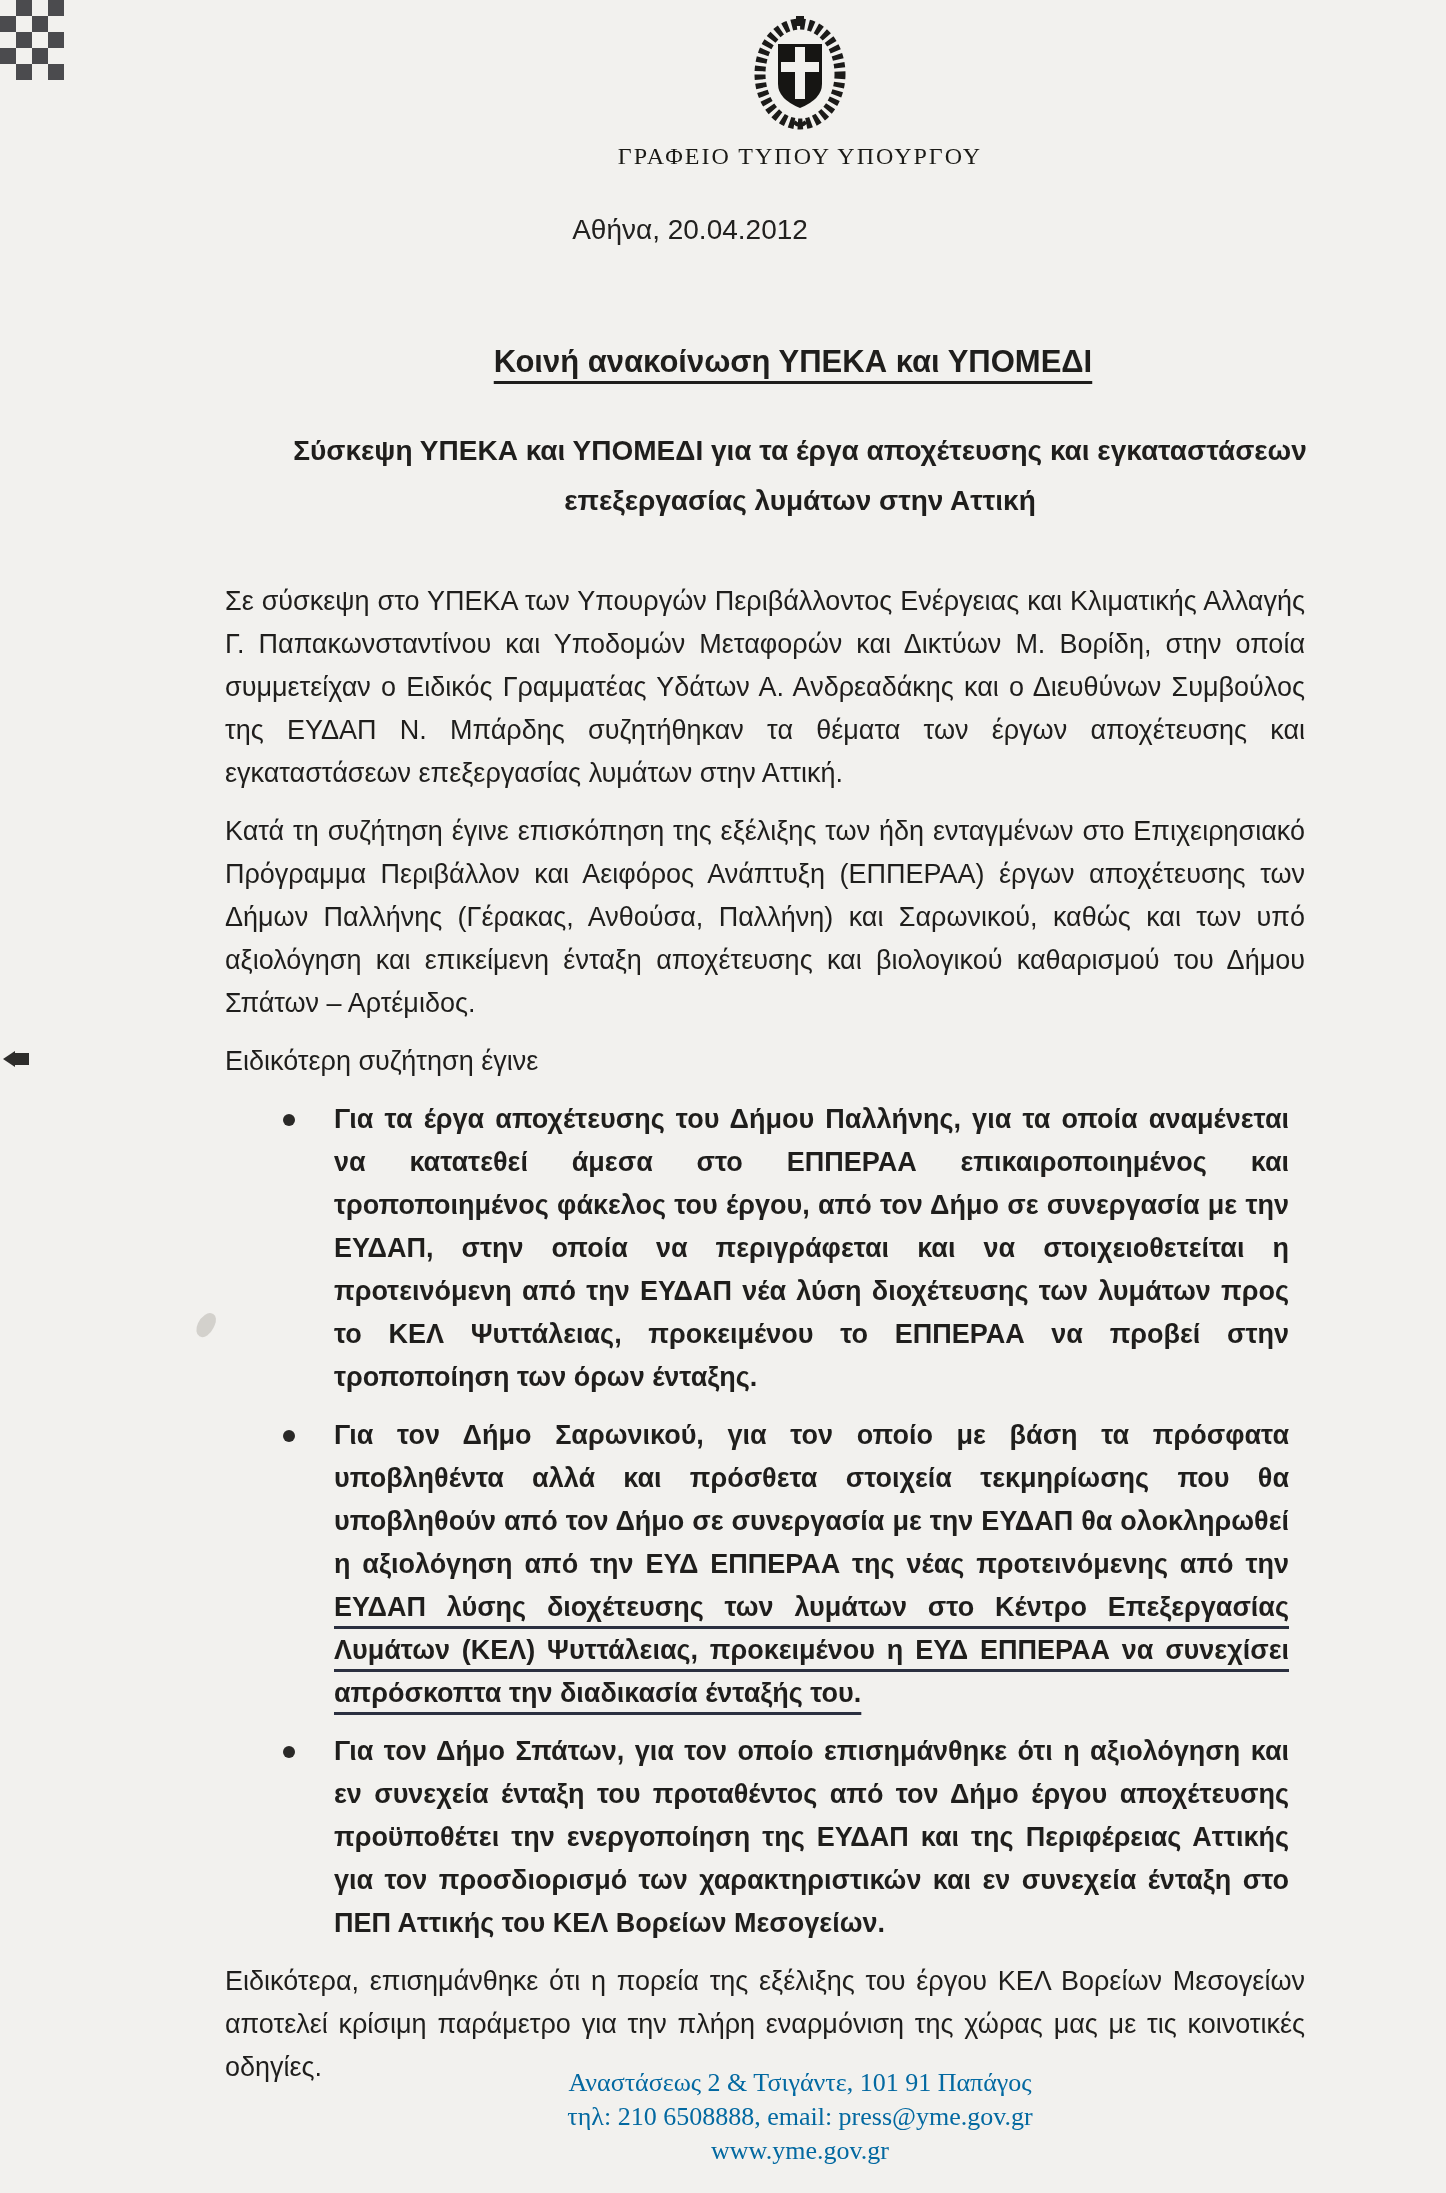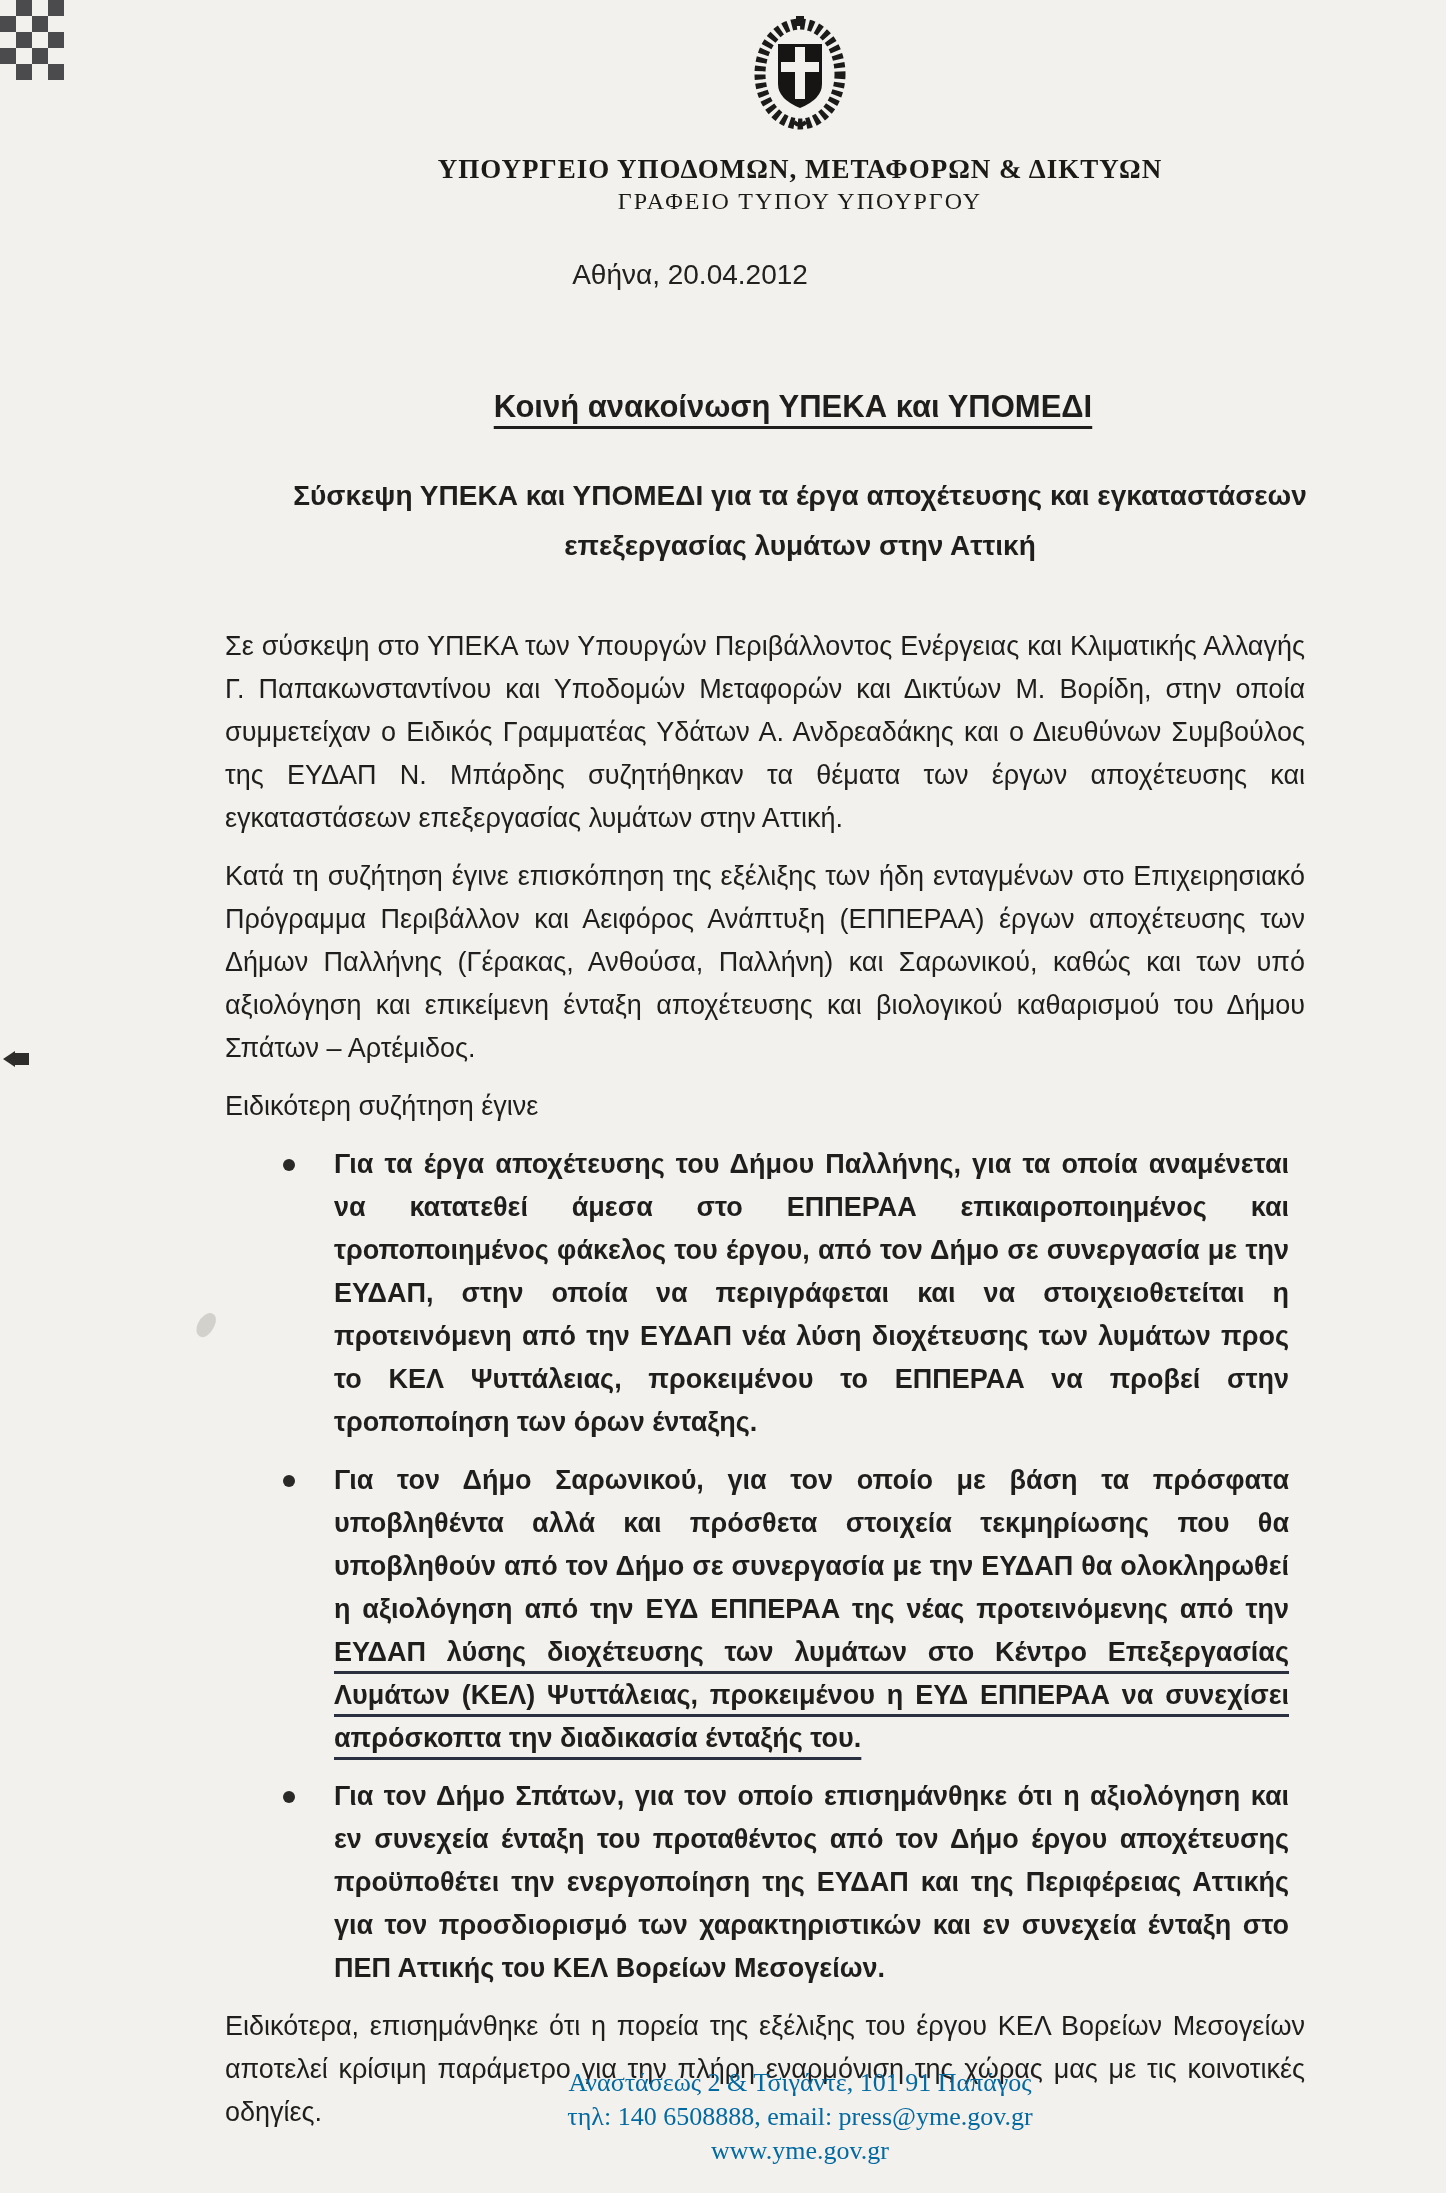--- a/index.html
+++ b/index.html
@@ -98,21 +98,20 @@
     <div class="emblem-wrap">
       <svg width="112" height="122" viewBox="0 0 112 122">
         <ellipse cx="56" cy="60" rx="40" ry="50" fill="none" stroke="#1c1b19" stroke-width="11" stroke-dasharray="5 3.5"></ellipse>
         <rect x="52" y="2" width="8" height="10" fill="#1c1b19"></rect>
         <path d="M34 30 h44 v40 q0 15 -22 24 q-22 -9 -22 -24 z" fill="#161513"></path>
         <rect x="51" y="33" width="10" height="52" fill="#f2f1ee"></rect>
         <rect x="37" y="48" width="38" height="10" fill="#f2f1ee"></rect>
         <path d="M50 108 q6 6 12 0" fill="none" stroke="#1c1b19" stroke-width="4"></path>
       </svg>
     </div>
-    <div class="ministry">ΥΠΟΥΡΓΕΙΟ ΥΠΟΔΟΜΩΝ, ΜΕΤΑΦΟΡΩΝ &amp; ΔΙΚΤΥΩΝ</div>
     <div class="office">ΓΡΑΦΕΙΟ ΤΥΠΟΥ ΥΠΟΥΡΓΟΥ</div>
   </div>
 
   <div class="dateline">Αθήνα, 20.04.2012</div>
 
   <div class="centered-col doc-title">
     <span class="u">Κοινή ανακοίνωση ΥΠΕΚΑ και ΥΠΟΜΕΔΙ</span>
   </div>
 
   <div class="centered-col doc-subtitle">Σύσκεψη ΥΠΕΚΑ και ΥΠΟΜΕΔΙ για τα έργα αποχέτευσης και εγκαταστάσεων επεξεργασίας λυμάτων στην Αττική</div>
@@ -135,17 +134,17 @@
       <li>
         <span>Για τον Δήμο Σπάτων, για τον οποίο επισημάνθηκε ότι η αξιολόγηση και εν συνεχεία ένταξη του προταθέντος από τον Δήμο έργου αποχέτευσης προϋποθέτει την ενεργοποίηση της ΕΥΔΑΠ και της Περιφέρειας Αττικής για τον προσδιορισμό των χαρακτηριστικών και εν συνεχεία ένταξη στο ΠΕΠ Αττικής του ΚΕΛ Βορείων Μεσογείων.</span>
       </li>
     </ul>
 
     <p>Ειδικότερα, επισημάνθηκε ότι η πορεία της εξέλιξης του έργου ΚΕΛ Βορείων Μεσογείων αποτελεί κρίσιμη παράμετρο για την πλήρη εναρμόνιση της χώρας μας με τις κοινοτικές οδηγίες.</p>
   </div>
 
   <div class="doc-footer">
     <div>Αναστάσεως 2 &amp; Τσιγάντε, 101 91 Παπάγος</div>
-    <div>τηλ: 140 6508888, email: press@yme.gov.gr</div>
+    <div>τηλ: 210 6508888, email: press@yme.gov.gr</div>
     <div>www.yme.gov.gr</div>
   </div>
 
 </div>
 
 </body></html>

